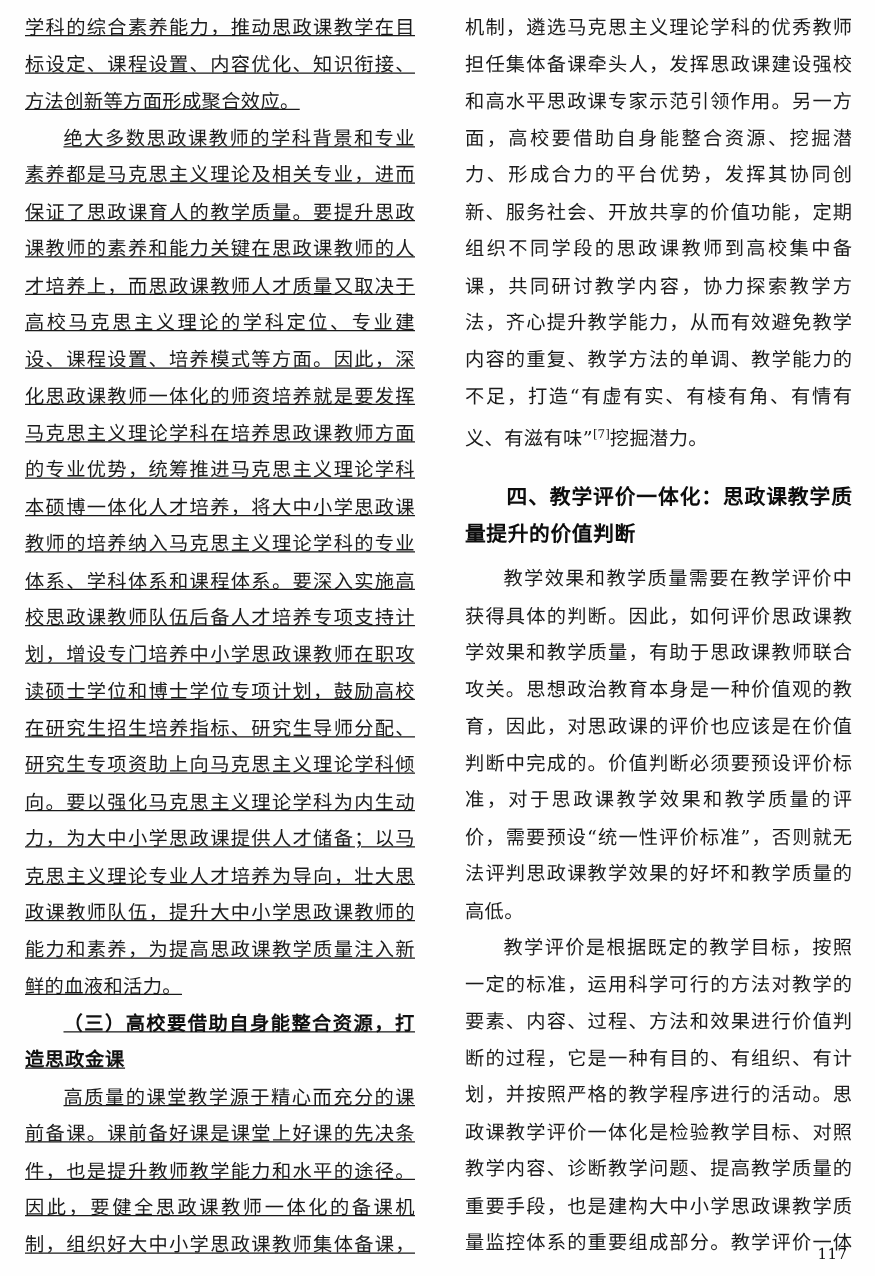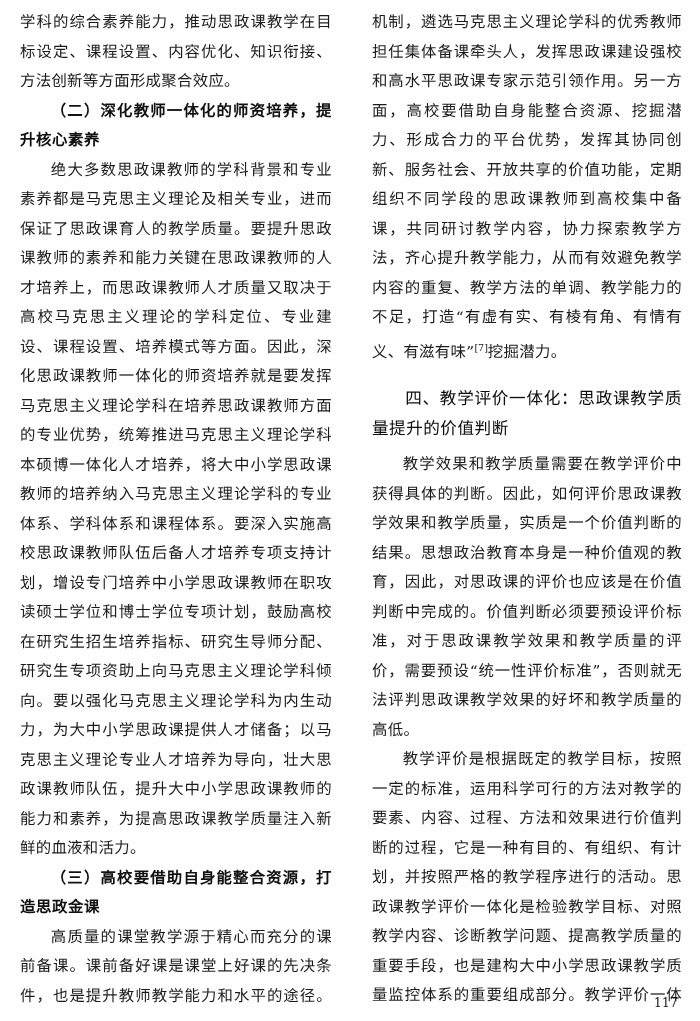--- a/index.html
+++ b/index.html
@@ -32,21 +32,21 @@
     display: flex;
     flex-direction: row;
     align-items: flex-start;
   }
   .column {
     width: 350px;
     box-sizing: border-box;
     height: 1000px;
     overflow: hidden;
   }
-  .column.left  { padding: 0 18px 0 20px; }
+  .column.left  { padding: 0 18px 0 20px; text-decoration: underline; }
   .column.right { padding: 0 18px 0 22px; }
 
   .para {
     margin: 0;
     font-size: 15.4px;
     line-height: 29.5px;
     text-align: justify;
     text-justify: inter-ideograph;
     text-indent: 2em;
     letter-spacing: 0.02em;
@@ -69,21 +69,21 @@
   }
   .heading-section {
     margin: 0;
     padding-top: 17px;
     padding-bottom: 6px;
     font-size: 16.6px;
     line-height: 30px;
     text-align: justify;
     text-justify: inter-ideograph;
     text-indent: 2em;
-    font-weight: 400;
+    font-weight: 700;
     letter-spacing: 0.03em;
     font-family: "DejaVu Sans", "Liberation Sans", sans-serif;
     color: #0d0d0d;
   }
   .cite {
     font-size: 9.5px;
     vertical-align: super;
     letter-spacing: 0;
   }
   .page-number {
@@ -100,35 +100,34 @@
 </head>
 <body>
 
 <div class="page">
 
   <div class="columns">
 
     <div class="column left">
       <p class="para cont">学科的综合素养能力，推动思政课教学在目标设定、课程设置、内容优化、知识衔接、方法创新等方面形成聚合效应。</p>
 
-      <p class="heading-sub">（二）深化教师一体化的师资培养，提升核心素养</p>
 
       <p class="para">绝大多数思政课教师的学科背景和专业素养都是马克思主义理论及相关专业，进而保证了思政课育人的教学质量。要提升思政课教师的素养和能力关键在思政课教师的人才培养上，而思政课教师人才质量又取决于高校马克思主义理论的学科定位、专业建设、课程设置、培养模式等方面。因此，深化思政课教师一体化的师资培养就是要发挥马克思主义理论学科在培养思政课教师方面的专业优势，统筹推进马克思主义理论学科本硕博一体化人才培养，将大中小学思政课教师的培养纳入马克思主义理论学科的专业体系、学科体系和课程体系。要深入实施高校思政课教师队伍后备人才培养专项支持计划，增设专门培养中小学思政课教师在职攻读硕士学位和博士学位专项计划，鼓励高校在研究生招生培养指标、研究生导师分配、研究生专项资助上向马克思主义理论学科倾向。要以强化马克思主义理论学科为内生动力，为大中小学思政课提供人才储备；以马克思主义理论专业人才培养为导向，壮大思政课教师队伍，提升大中小学思政课教师的能力和素养，为提高思政课教学质量注入新鲜的血液和活力。</p>
 
       <p class="heading-sub">（三）高校要借助自身能整合资源，打造思政金课</p>
 
       <p class="para">高质量的课堂教学源于精心而充分的课前备课。课前备好课是课堂上好课的先决条件，也是提升教师教学能力和水平的途径。因此，要健全思政课教师一体化的备课机制，组织好大中小学思政课教师集体备课，统一教学思想，明确不同学段思政课教学目标，探讨针对不同年级学生的教学方法，创新符合时代发展的教学手段，全面提升大中小学思政课的教学质量。思政课教师一体化的备课机制有利于不同学科背景、不同学历层次、不同知识结构、不同学术水平、不同教学年限的思政课教师之间的相互交流，有利于统筹综合、集思广益、凝聚共识，有助于思政课教师联合攻关、合力解决教学中的难点，摆脱育人中面临的有效性和针对性不足的困境。要健全思政课教师一体化的备课机制，落实思政课教师集体备课制度，提升思政课教师教学科研水平。一方面，要建立思政课教师“手拉手”备课</p>
     </div>
 
     <div class="column right">
       <p class="para cont"><span>机制，遴选马克思主义理论学科的优秀教师担任集体备课牵头人，发挥思政课建设强校和高水平思政课专家示范引领作用。另一方面，高校要借助自身能整合资源、挖掘潜力、形成合力的平台优势，发挥其协同创新、服务社会、开放共享的价值功能，定期组织不同学段的思政课教师到高校集中备课，共同研讨教学内容，协力探索教学方法，齐心提升教学能力，从而有效避免教学内容的重复、教学方法的单调、教学能力的不足，打造“有虚有实、有棱有角、有情有义、有滋有味”</span><span class="cite">[7]</span><span>挖掘潜力。</span></p>
 
       <h2 class="heading-section">四、教学评价一体化：思政课教学质量提升的价值判断</h2>
 
-      <p class="para">教学效果和教学质量需要在教学评价中获得具体的判断。因此，如何评价思政课教学效果和教学质量，实质是一个价值判断的结果。思想政治教育本身是一种价值观的教育，因此，对思政课的评价也应该是在价值判断中完成的。价值判断必须要预设评价标准，对于思政课教学效果和教学质量的评价，需要预设“统一性评价标准”，否则就无法评判思政课教学效果的好坏和教学质量的高低。</p>
+      <p class="para">教学效果和教学质量需要在教学评价中获得具体的判断。因此，如何评价思政课教学效果和教学质量，有助于思政课教师联合攻关。思想政治教育本身是一种价值观的教育，因此，对思政课的评价也应该是在价值判断中完成的。价值判断必须要预设评价标准，对于思政课教学效果和教学质量的评价，需要预设“统一性评价标准”，否则就无法评判思政课教学效果的好坏和教学质量的高低。</p>
 
       <p class="para">教学评价是根据既定的教学目标，按照一定的标准，运用科学可行的方法对教学的要素、内容、过程、方法和效果进行价值判断的过程，它是一种有目的、有组织、有计划，并按照严格的教学程序进行的活动。思政课教学评价一体化是检验教学目标、对照教学内容、诊断教学问题、提高教学质量的重要手段，也是建构大中小学思政课教学质量监控体系的重要组成部分。教学评价一体化是大中小学思政课教学质量的整体反馈，通过它可以判断不同学段教学目标的科学性、合理性、针对性和可行性，及时发现各学段、各年级在思政课教学环节存在的问题，不断完善和改进教学方法，强化教学管理，优化教学效果。只有制订一体化的思政课评价标准，量化一体化的评价指标，创新一体化的评价方法，延伸一体化的评价范围，优化一体化的评价过程，思政课教学质量管理才能走上规范化、制度化、科学化的轨道。</p>
 
     </div>
 
   </div>
 
   <div class="page-number">117</div>
 
 </div>

